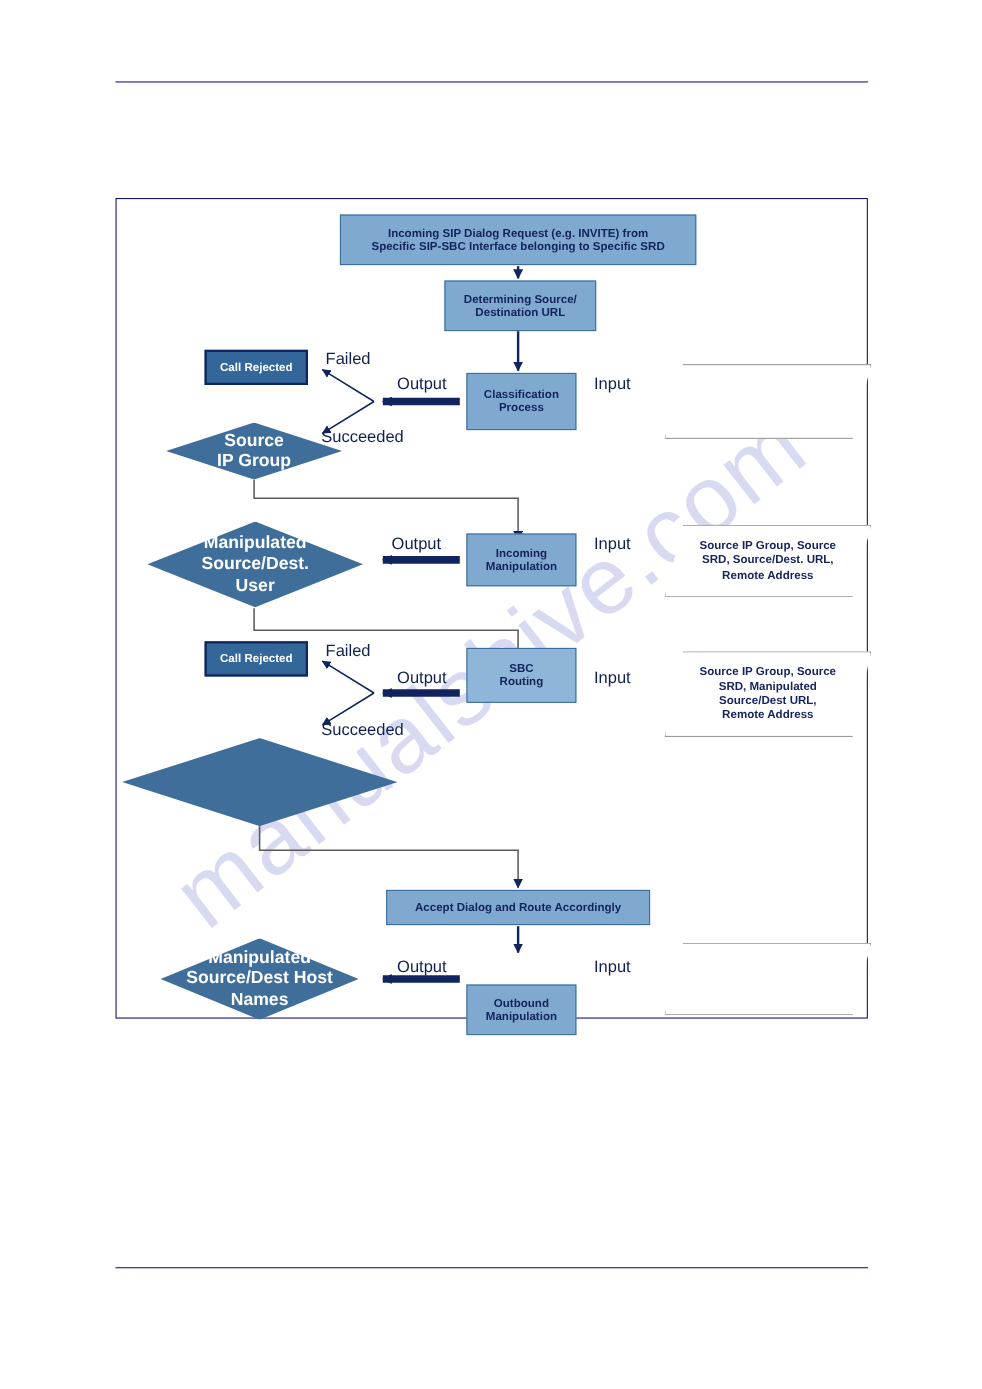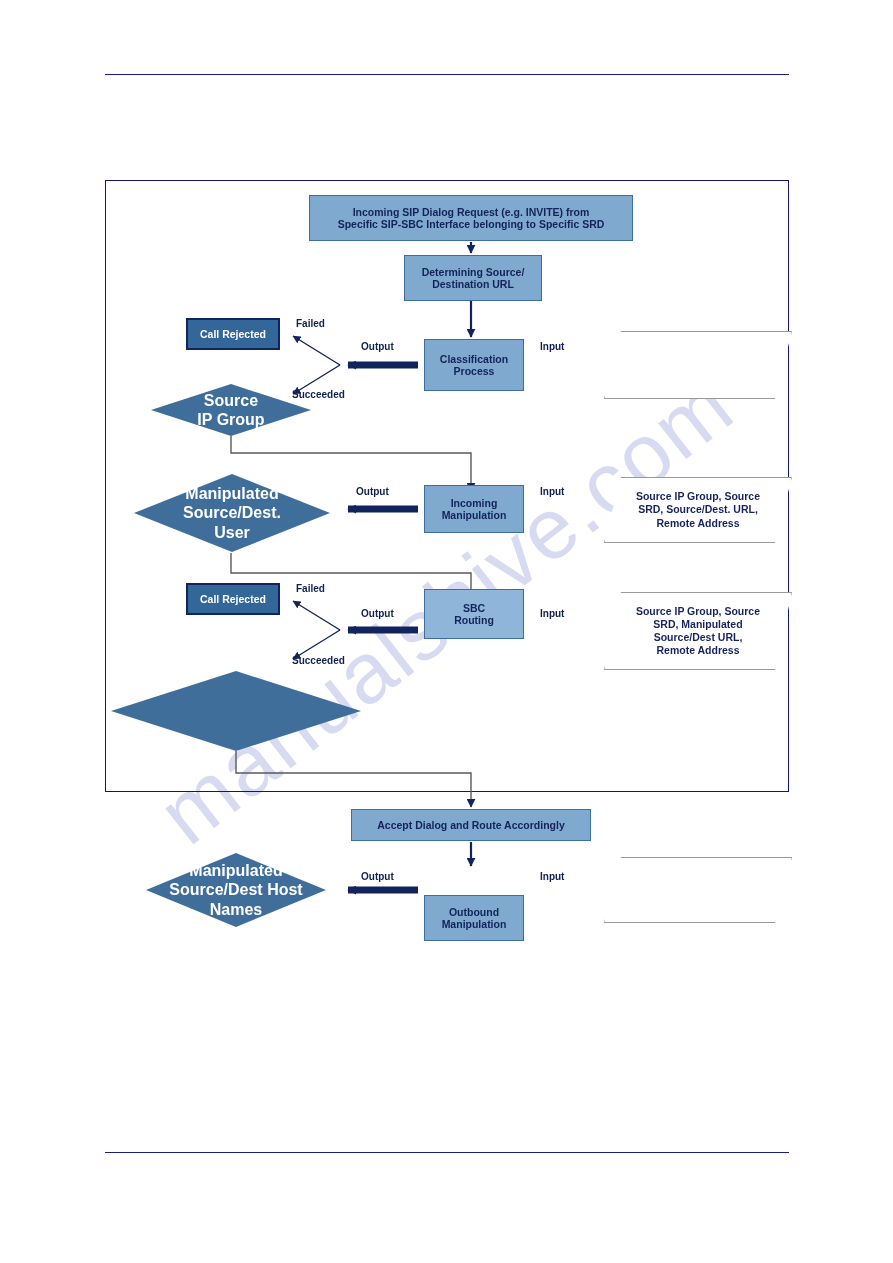--- a/index.html
+++ b/index.html
@@ -47,21 +47,21 @@
     user-select: none;
     z-index: 1;
   }
 
   
   #diagram {
     position: absolute;
     left: 105px;
     top: 180px;
     width: 684px;
-    height: 612px;
+    height: 746px;
     border: 1.6px solid #141478;
     background: transparent;
     box-sizing: border-box;
     z-index: 2;
   }
   #diagram-svg {
     position: absolute;
     left: 0;
     top: 0;
     width: 684px;
@@ -161,22 +161,22 @@
     font-size: 10.5px;
     font-weight: bold;
     line-height: 1.25;
     text-align: center;
   }
 
   
   .edge-label {
     position: absolute;
     color: #10204f;
-    font-size: 10px;
-    font-weight: bold;
+    font-size: 15px;
+    font-weight: normal;
     white-space: nowrap;
     z-index: 5;
   }
 </style>
 </head>
 <body>
 
 <div id="header-rule" class="page-rule"></div>
 <div id="footer-rule" class="page-rule"></div>
 

